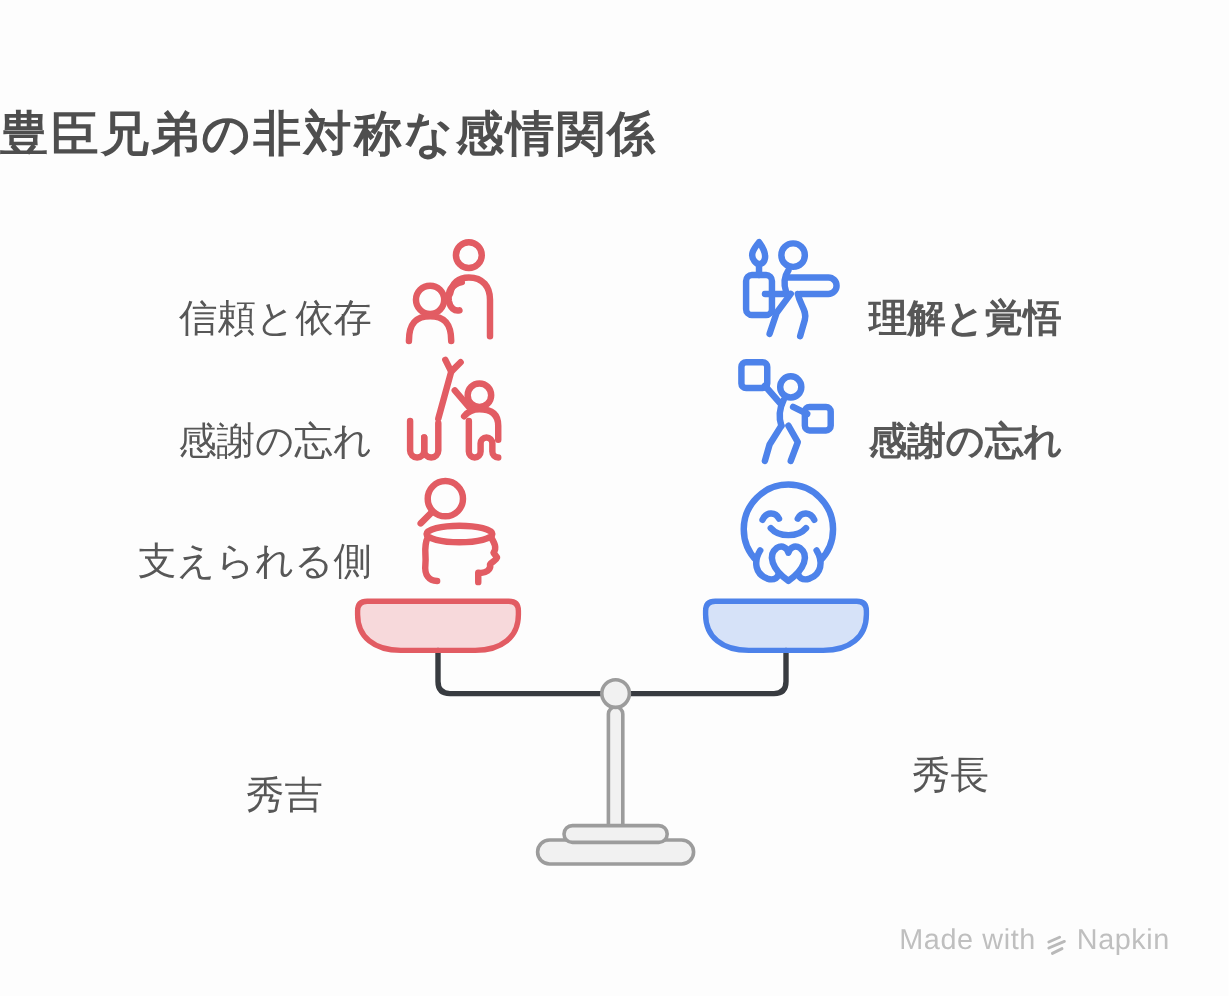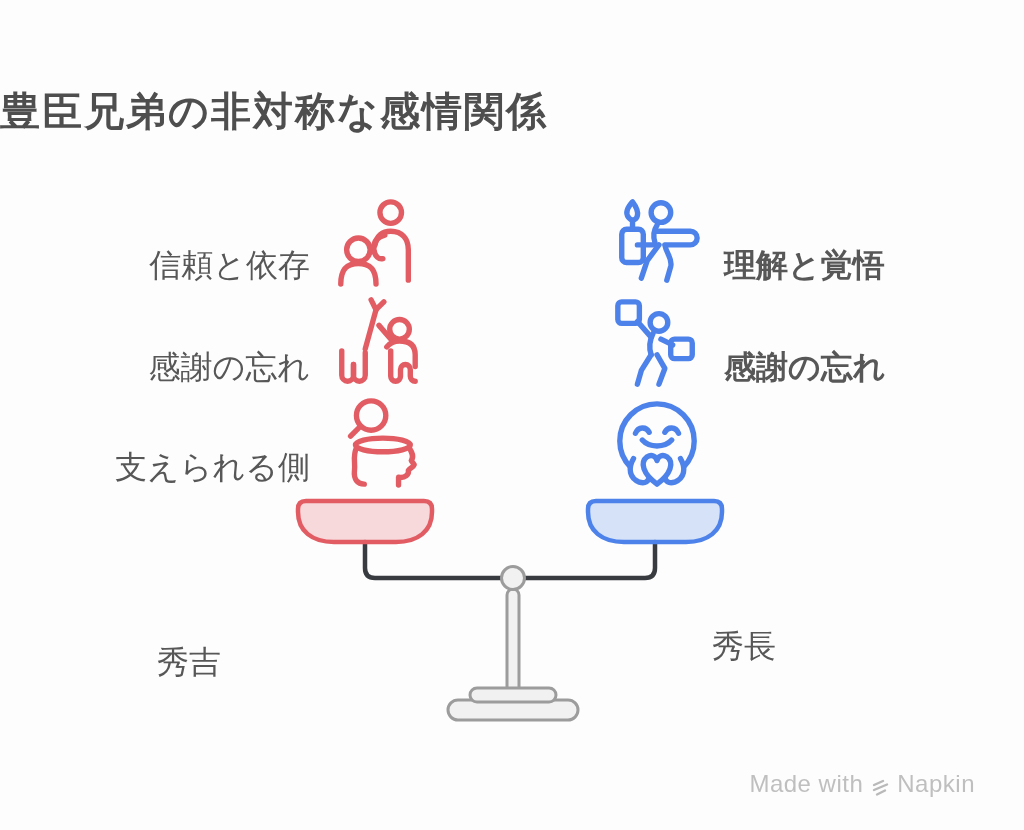--- a/index.html
+++ b/index.html
@@ -7,21 +7,21 @@
           font-family:"Liberation Sans","DejaVu Sans",sans-serif;}
   .title{position:absolute;top:84px;left:0;width:100%;text-align:left;margin:0;
          font-size:40px;font-weight:700;color:#4E4E4E;letter-spacing:2px;}
   .row{position:absolute;display:flex;align-items:flex-end;gap:20px;height:96px;}
   .row-left{right:600px;justify-content:flex-end;}
   .row-right{left:610px;font-weight:bold;}
   .item-label{font-size:32px;color:#575757;white-space:nowrap;}
   .ic{width:94px;height:94px;flex:0 0 auto;}
   .ic *{fill:none;stroke:currentColor;stroke-width:5.5;stroke-linecap:round;stroke-linejoin:round;}
   .ic .wfill{fill:#FDFDFD;}
-  .name-label{position:absolute;width:160px;text-align:left;font-size:32px;color:#575757;}
+  .name-label{position:absolute;width:160px;text-align:center;font-size:32px;color:#575757;}
   .scale-svg{position:absolute;left:270px;top:492px;}
   .pan{fill:currentColor;fill-opacity:0.22;stroke:currentColor;stroke-width:4.5;}
   .footer{position:absolute;right:49px;top:770px;display:flex;align-items:flex-end;gap:7px;
           font-size:24px;color:#BFBFBF;letter-spacing:0.5px;}
   .napkin-logo{width:20px;height:20px;}
   .napkin-logo path{fill:none;stroke:#B9B9B9;stroke-width:2.4;stroke-linecap:round;}
 </style>
 </head>
 <body>
 

